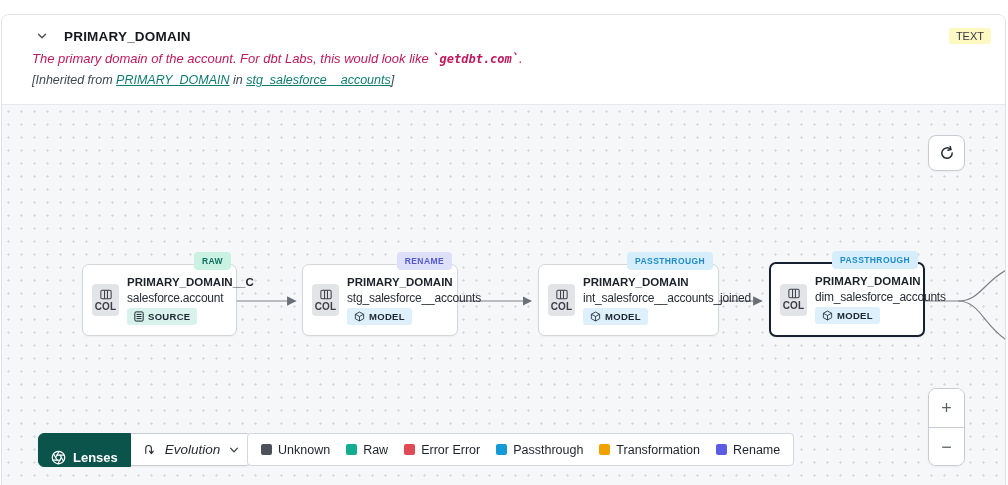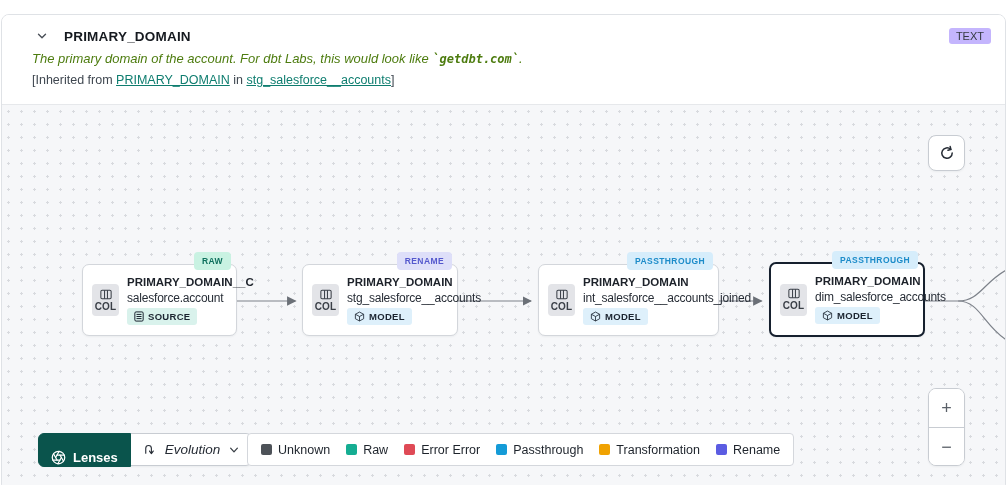--- a/index.html
+++ b/index.html
@@ -7,24 +7,24 @@
   .frame {
     position:absolute; left:1px; top:14px; width:1005px; height:478px;
     border:1px solid #dfe2e6; border-radius:8px; overflow:hidden; background:#fff;
   }
   
   .header { height:90px; background:#fff; border-bottom:1px solid #e6e8eb; }
   .header-row1 { display:flex; align-items:center; padding:13px 14px 0 33px; }
   .chev-btn { background:none; border:none; cursor:pointer; display:flex; align-items:center; }
   .page-title { margin-left:15px; font-size:13.5px; font-weight:700; color:#15191f; letter-spacing:.2px; }
   .spacer { flex:1; }
-  .type-badge { background:#c4b5fd; color:#343a42; font-size:11px; padding:2px 7px; border-radius:3px; font-weight:500; }
-  .desc { margin:7px 14px 0 30px; font-style:italic; font-size:13px; color:#4d7c0f; }
+  .type-badge { background:#fef9c3; color:#343a42; font-size:11px; padding:2px 7px; border-radius:3px; font-weight:500; }
+  .desc { margin:7px 14px 0 30px; font-style:italic; font-size:13px; color:#be185d; }
   .desc .code { font-family:"DejaVu Sans Mono", monospace; font-weight:700; font-size:12px; }
-  .inherited { margin:7px 14px 0 30px; font-size:12.5px; color:#3f4750; }
+  .inherited { margin:7px 14px 0 30px; font-style:italic; font-size:12.5px; color:#3f4750; }
   .inherited a { color:#0e7d6f; text-decoration:underline; cursor:pointer; }
   
   .canvas {
     position:relative; height:387px; background:#f6f7f9;
     background-image: radial-gradient(#d8dade 1px, transparent 1.3px);
     background-size:13px 13px;
   }
   .edges { position:absolute; inset:0; width:100%; height:100%; pointer-events:none; }
   
   .node {

